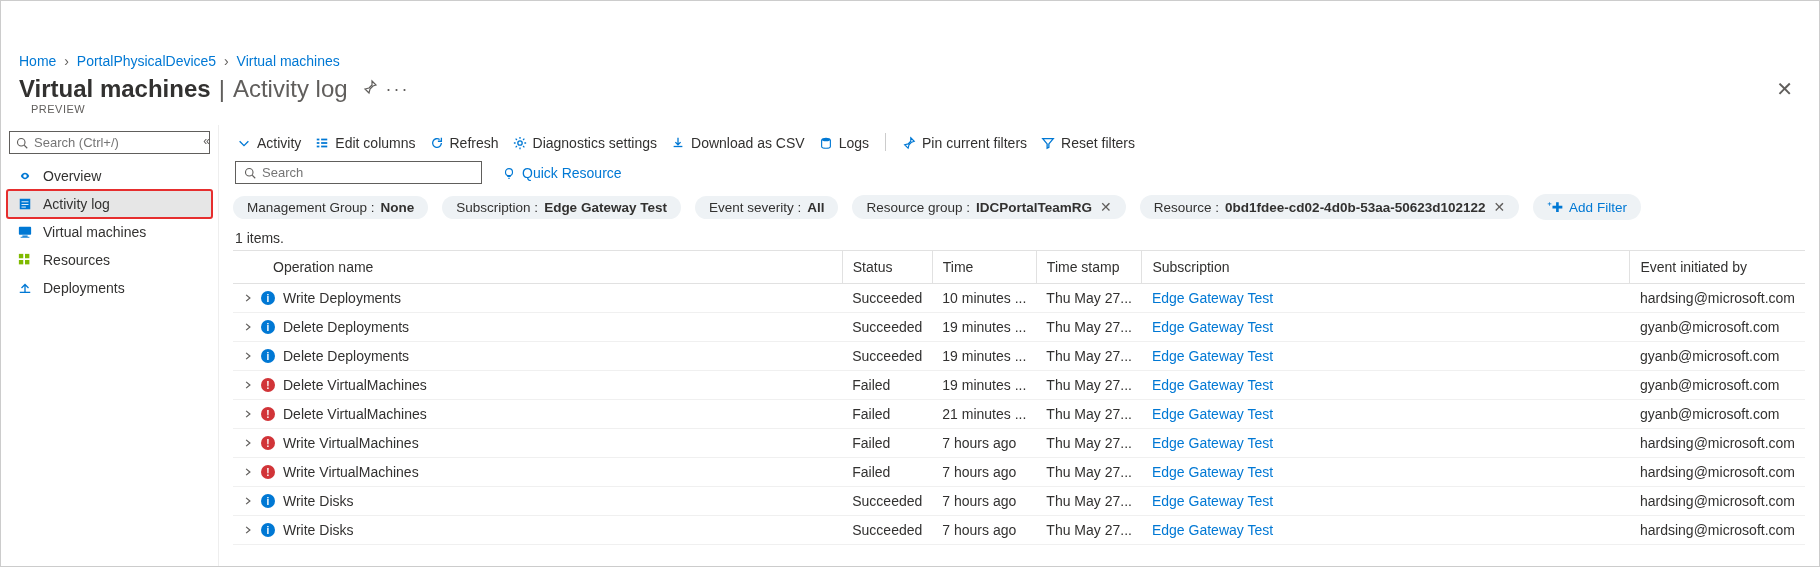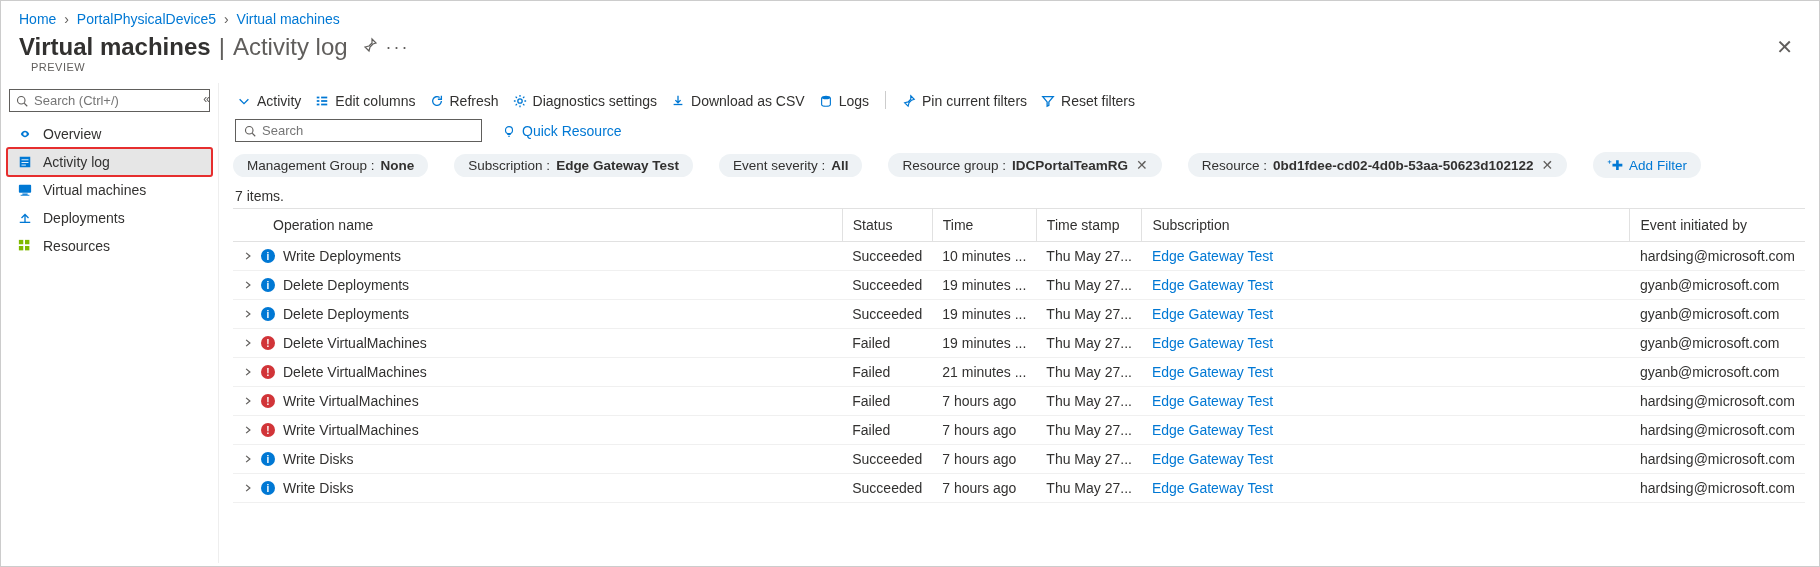--- a/index.html
+++ b/index.html
@@ -8,21 +8,21 @@
     font-size: 13px;
     color: #323130;
     background: #fff;
     width: 1820px;
     height: 567px;
     border: 1px solid #ccc;
     overflow: hidden;
   }
   a { color: #0078d4; text-decoration: none; cursor: pointer; }
 
-  .breadcrumb { padding: 10px 18px 4px; font-size: 14px; }
+  .breadcrumb { padding: 10px 18px 4px; font-size: 14px; margin-top: 42px; }
   .breadcrumb .sep { color: #605e5c; margin: 0 4px; }
 
   .header { display: flex; align-items: center; padding: 2px 18px 0; }
   .header h1 { font-size: 24px; font-weight: 600; }
   .header .sub { font-size: 24px; font-weight: 300; color: #605e5c; margin-left: 8px; }
   .header .pin { margin-left: 14px; color: #605e5c; cursor: pointer; font-size:16px;}
   .header .dots { margin-left: 8px; color: #605e5c; cursor: pointer; letter-spacing:2px; font-size:18px;}
   .header .close { margin-left: auto; margin-right: 8px; font-size: 20px; color: #605e5c; cursor: pointer; font-weight:300; }
   .preview { padding: 0 30px 10px; font-size: 11px; color: #605e5c; letter-spacing: .5px; }
 
@@ -43,21 +43,21 @@
   .toolbar { display: flex; align-items: flex-end; gap: 14px; padding: 2px 4px 10px; font-size: 14px; }
   .tb-item { display: flex; align-items: center; gap: 6px; cursor: pointer; color: #323130; }
   .tb-item svg { color: #0078d4; }
   .tb-sep { width:1px; height:18px; background:#ccc; margin:0 2px; }
 
   .filter-row { display: flex; align-items: center; gap: 10px; padding: 0 2px 10px; }
   .main-search { display:flex; align-items:center; border:1px solid #605e5c; padding:3px 8px; width:247px; }
   .main-search input { border:none; outline:none; flex:1; font-size:13px; }
   .qi { display:flex; align-items:center; gap:6px; color:#0078d4; cursor:pointer; font-size:14px; margin-left:10px; }
 
-  .pills { display:flex; align-items:center; gap:26px; flex-wrap:wrap; padding-bottom:8px; }
+  .pills { display:flex; align-items:center; gap:14px; flex-wrap:wrap; padding-bottom:8px; }
   .pill { background:#eef2f5; border-radius:14px; padding:4px 14px; font-size:13.5px; display:flex; align-items:center; gap:6px; cursor:pointer; }
   .pill .bold { font-weight:600; }
   .pill.active { background:#cde6f7; outline:1px solid #0078d4; }
   .pill .x { color:#605e5c; margin-left:2px; font-size:14px; cursor:pointer; }
   .pill.add { color:#0078d4; background:#eef2f5; }
 
   .count { padding: 2px 2px 4px; font-size:14px; color:#323130; }
 
   table.data { width:100%; border-collapse:collapse; font-size:14px; }
   table.data th { text-align:left; font-weight:400; color:#323130; padding:8px 10px; border-top:1px solid #e1e1e1; border-bottom:1px solid #e1e1e1; background:#fff; border-right:1px solid #e1e1e1; }
@@ -137,39 +137,39 @@
     <div class="side-item">
       <span class="icon">
           <svg width="14" height="14" viewBox="0 0 16 16">
             <rect x="1" y="2" width="14" height="9" rx="1" fill="#0078d4"></rect>
             <rect x="5" y="12" width="6" height="1.5" fill="#0078d4"></rect>
             <rect x="3" y="13.5" width="10" height="1" fill="#0078d4"></rect>
           </svg>
         </span>
       <span>Virtual machines</span>
     </div>
-    <div class="side-item">
-      <span class="icon">
-          <svg width="14" height="14" viewBox="0 0 16 16" fill="none" stroke="#0078d4" stroke-width="1.5">
-            <path d="M8 13V4M4 8l4-4 4 4"></path>
-            <path d="M2 13h12"></path>
-          </svg>
-        </span>
-      <span>Deployments</span>
-    </div>
     <div class="side-item sq-list">
       <span class="icon">
           <svg width="14" height="14" viewBox="0 0 16 16">
             <rect x="1" y="1" width="5" height="5" fill="#7fba00"></rect>
             <rect x="8" y="1" width="5" height="5" fill="#7fba00"></rect>
             <rect x="1" y="8" width="5" height="5" fill="#7fba00"></rect>
             <rect x="8" y="8" width="5" height="5" fill="#7fba00"></rect>
           </svg>
         </span>
       <span>Resources</span>
+    </div>
+    <div class="side-item">
+      <span class="icon">
+          <svg width="14" height="14" viewBox="0 0 16 16" fill="none" stroke="#0078d4" stroke-width="1.5">
+            <path d="M8 13V4M4 8l4-4 4 4"></path>
+            <path d="M2 13h12"></path>
+          </svg>
+        </span>
+      <span>Deployments</span>
     </div>
   </div>
 
   <div class="main">
     <div class="toolbar">
       <div class="tb-item">
           <svg width="14" height="14" viewBox="0 0 16 16" fill="none" stroke="#0078d4" stroke-width="1.5">
             <path d="M3 6l5 5 5-5"></path>
           </svg>
           <span>Activity</span>
@@ -269,21 +269,21 @@
           <span>Resource :</span> 
           <span class="bold">0bd1fdee-cd02-4d0b-53aa-50623d102122</span>
           <span class="x">✕</span>
         </div>
       <div class="pill add">
           <span style="color:#0078d4;">⁺✚</span>
           <span>Add Filter</span>
         </div>
     </div>
 
-    <div class="count">7 items.</div>
+    <div class="count">1 items.</div>
 
     <table class="data">
       <colgroup>
           <col class="c-op">
           <col class="c-st">
           <col class="c-tm">
           <col class="c-ts">
           <col class="c-sub">
           <col class="c-ev">
         </colgroup>

